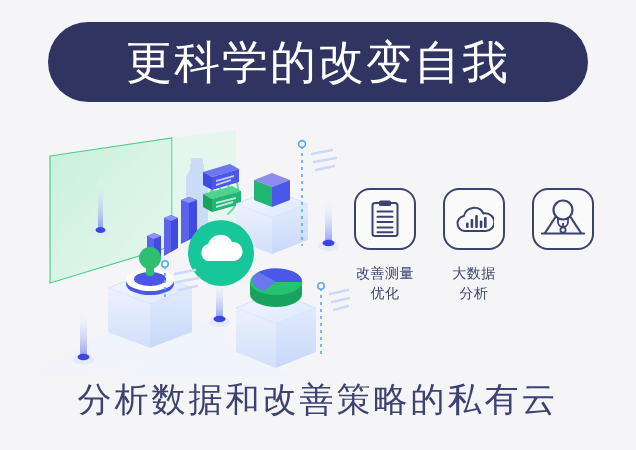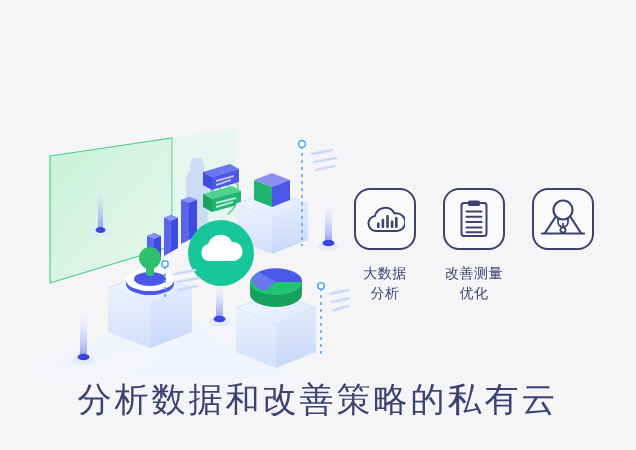--- a/index.html
+++ b/index.html
@@ -50,20 +50,23 @@
     position:absolute;left:0;top:382px;width:636px;text-align:center;
     color:#3c4370;font-size:34px;line-height:1;letter-spacing:3px;
     white-space:nowrap;
   }
 </style>
 </head>
 <body>
 
 <div class="stage">
 
+  <div class="title-pill">
+    <div class="title-text">更科学的改变自我</div>
+  </div>
 
   <div class="illus">
     <svg viewBox="0 0 310 250" xmlns="http://www.w3.org/2000/svg">
       <defs>
         <linearGradient id="glassFace" x1="0" y1="0" x2="0" y2="1">
           <stop offset="0%" stop-color="#eaf1fe"></stop>
           <stop offset="100%" stop-color="#ccdcfb"></stop>
         </linearGradient>
         <linearGradient id="glassTop" x1="0" y1="0" x2="1" y2="1">
           <stop offset="0%" stop-color="#f4f8ff"></stop>
@@ -227,37 +230,20 @@
       </g>
       <g>
         <rect x="40" y="178" width="7" height="50" fill="url(#pinGrad)"></rect>
         <ellipse cx="43.5" cy="232" rx="11" ry="5" fill="#dfe7fb" opacity=".7"></ellipse>
         <ellipse cx="43.5" cy="229" rx="6" ry="3.2" fill="#3b46e0"></ellipse>
       </g>
     </svg>
   </div>
 
   <div class="features">
-
-    <div class="feature">
-      <div class="feat-box">
-        <svg width="40" height="34" viewBox="0 0 40 34">
-          <path d="M10.5,29 a7.5,7.5 0 0 1 -0.6,-14.9 a10.5,10.5 0 0 1 19.6,-2.6 a7.2,7.2 0 0 1 1.6,-0.2 a8.6,8.6 0 0 1 0.6,17.7 z" fill="none" stroke="#3c4370" stroke-width="2" stroke-linejoin="round"></path>
-          <g fill="#3c4370">
-            <rect x="12" y="20.5" width="2.6" height="5.5" rx="1"></rect>
-            <rect x="16.6" y="17" width="2.6" height="9" rx="1"></rect>
-            <rect x="21.2" y="13" width="2.6" height="13" rx="1"></rect>
-            <rect x="25.8" y="18.5" width="2.6" height="7.5" rx="1"></rect>
-            <rect x="30" y="15" width="2.6" height="11" rx="1"></rect>
-          </g>
-        </svg>
-      </div>
-      <div class="feat-label">大数据
-分析</div>
-    </div>
 
     <div class="feature">
       <div class="feat-box">
         <svg width="34" height="40" viewBox="0 0 34 40">
           <rect x="4.5" y="4" width="25" height="33" rx="2.5" fill="none" stroke="#3c4370" stroke-width="2"></rect>
           <rect x="11" y="1.5" width="12" height="5.5" rx="1.6" fill="#3c4370"></rect>
           <g stroke="#3c4370" stroke-width="2" stroke-linecap="round">
             <line x1="9.5" y1="12.5" x2="24.5" y2="12.5"></line>
             <line x1="9.5" y1="17.8" x2="24.5" y2="17.8"></line>
             <line x1="9.5" y1="23.1" x2="24.5" y2="23.1"></line>
@@ -265,20 +251,37 @@
             <line x1="9.5" y1="33.2" x2="24.5" y2="33.2"></line>
           </g>
         </svg>
       </div>
       <div class="feat-label">改善测量
 优化</div>
     </div>
 
     <div class="feature">
       <div class="feat-box">
+        <svg width="40" height="34" viewBox="0 0 40 34">
+          <path d="M10.5,29 a7.5,7.5 0 0 1 -0.6,-14.9 a10.5,10.5 0 0 1 19.6,-2.6 a7.2,7.2 0 0 1 1.6,-0.2 a8.6,8.6 0 0 1 0.6,17.7 z" fill="none" stroke="#3c4370" stroke-width="2" stroke-linejoin="round"></path>
+          <g fill="#3c4370">
+            <rect x="12" y="20.5" width="2.6" height="5.5" rx="1"></rect>
+            <rect x="16.6" y="17" width="2.6" height="9" rx="1"></rect>
+            <rect x="21.2" y="13" width="2.6" height="13" rx="1"></rect>
+            <rect x="25.8" y="18.5" width="2.6" height="7.5" rx="1"></rect>
+            <rect x="30" y="15" width="2.6" height="11" rx="1"></rect>
+          </g>
+        </svg>
+      </div>
+      <div class="feat-label">大数据
+分析</div>
+    </div>
+
+    <div class="feature">
+      <div class="feat-box">
         <svg width="44" height="40" viewBox="0 0 44 40">
           <circle cx="22" cy="11" r="9.5" fill="none" stroke="#3c4370" stroke-width="2.2"></circle>
           <path d="M14.5,18 L4,34 M29.5,18 L40,34" fill="none" stroke="#3c4370" stroke-width="2.2" stroke-linecap="round"></path>
           <path d="M17,19 v4 a5,5 0 0 0 10,0 v-4" fill="none" stroke="#3c4370" stroke-width="1.8"></path>
           <line x1="22" y1="24" x2="22" y2="29" stroke="#3c4370" stroke-width="1.8"></line>
           <circle cx="22" cy="31" r="2.6" fill="none" stroke="#3c4370" stroke-width="1.8"></circle>
           <line x1="1" y1="34.5" x2="43" y2="34.5" stroke="#3c4370" stroke-width="2.2" stroke-linecap="round"></line>
         </svg>
       </div>
     </div>

